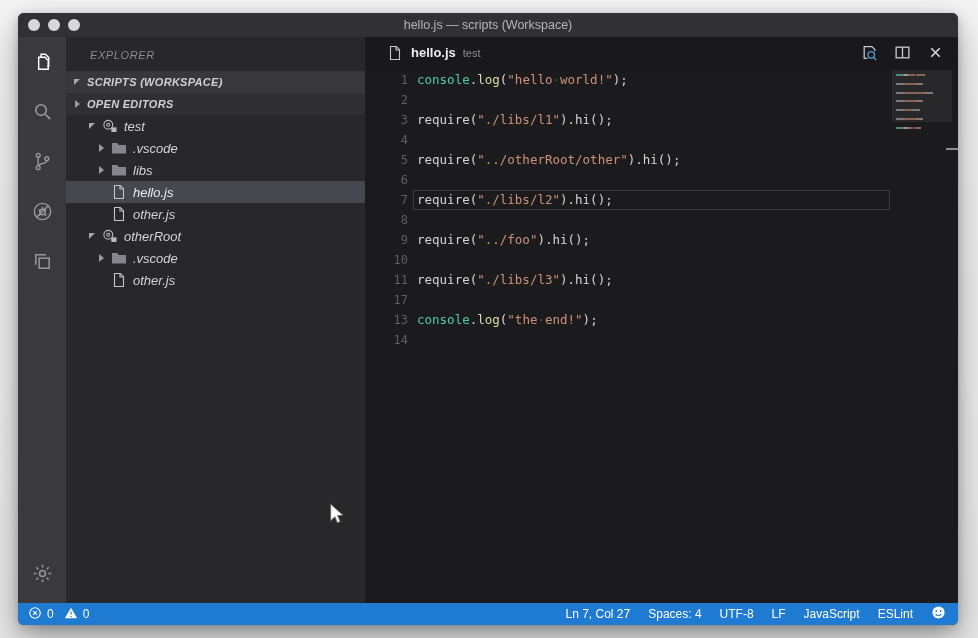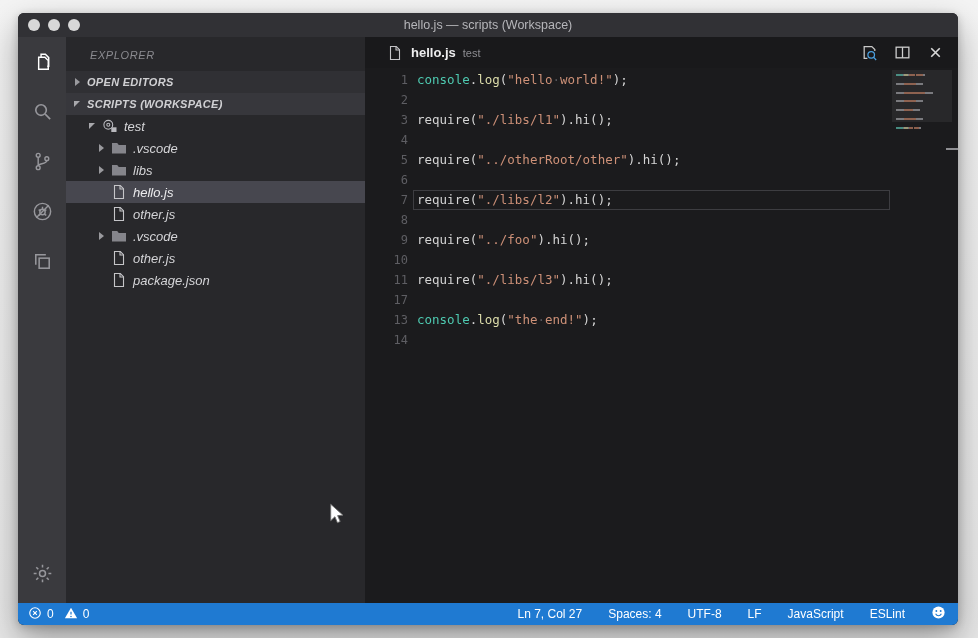--- a/index.html
+++ b/index.html
@@ -69,21 +69,21 @@
 
   .minimap { position:absolute; right:6px; top:2px; width:60px; height:156px; }
   .minimap-slider { position:absolute; left:0; right:0; top:0; height:52px; background:rgba(255,255,255,.06); }
   .mm-line { position:absolute; left:4px; height:2px; display:flex; }
   .mm-seg { height:2px; opacity:.8; }
   .overview-marker { position:absolute; right:0; top:80px; width:12px; height:2px; background:#8e8e92; }
 
   
   .statusbar { height:22px; background:var(--statusbar-bg,#1f7ad2); display:flex; align-items:center; justify-content:space-between; padding:0 12px 0 10px; flex:0 0 auto; }
   .sb-group { display:flex; align-items:center; gap:10px; }
-  .sb-group.right { gap:26px; }
+  .sb-group.right { gap:18px; }
   .sb-item { display:flex; align-items:center; gap:5px; font-size:12px; color:#ffffff; cursor:pointer; }
   .sb-item svg { width:14px; height:14px; }
   .sb-item.smile svg { width:15px; height:15px; }
 
   .mouse-cursor { position:absolute; left:329px; top:503px; z-index:50; pointer-events:none; }
 </style>
 </head>
 <body>
 
 <div class="desktop">
@@ -142,27 +142,27 @@
                   <circle cx="12" cy="12" r="3.1"></circle>
                   <path d="M12 2.8v3M12 18.2v3M2.8 12h3M18.2 12h3M5.5 5.5l2.1 2.1M16.4 16.4l2.1 2.1M18.5 5.5l-2.1 2.1M7.6 16.4l-2.1 2.1"></path>
                 </svg></span>
             </div>
           </div>
       </div>
 
       <div class="sidebar">
         <div class="sidebar-title">EXPLORER</div>
         <div id="tree">
+            <div class="row section active">
+              <span class="tw expanded"></span>
+              <span>SCRIPTS (WORKSPACE)</span>
+            </div>
             <div class="row section">
               <span class="tw closed"></span>
               <span>OPEN EDITORS</span>
-            </div>
-            <div class="row section active">
-              <span class="tw expanded"></span>
-              <span>SCRIPTS (WORKSPACE)</span>
             </div>
             <div class="row item lv1">
               <span class="tw expanded"></span>
               <span class="t-icon">
                 <svg viewBox="0 0 16 16" fill="none" stroke="#b9b9be" stroke-width="1.1">
                   <circle cx="6.3" cy="6.8" r="4.4"></circle>
                   <circle cx="6.3" cy="6.8" r="1.5"></circle>
                   <rect x="9.3" y="9.3" width="5.2" height="4.7" fill="#b9b9be" stroke="none"></rect>
                 </svg>
               </span>
@@ -199,48 +199,49 @@
             <div class="row item lv2">
               <span class="tw"></span>
               <span class="t-icon">
                 <svg viewBox="0 0 16 16" fill="none" stroke="#c5c5c8" stroke-width="1.1">
                   <path d="M3.5 1.5h5.8l3.2 3.2v9.8h-9z"></path>
                   <path d="M9 1.5V5h3.5"></path>
                 </svg>
               </span>
               <span>other.js</span>
             </div>
+            <div class="row item lv1">
+              <span class="tw expanded"></span>
+              <span class="t-icon">
+                <svg viewBox="0 0 16 16" fill="none" stroke="#b9b9be" stroke-width="1.1">
+                  <circle cx="6.3" cy="6.8" r="4.4"></circle>
+                  <circle cx="6.3" cy="6.8" r="1.5"></circle>
+                  <rect x="9.3" y="9.3" width="5.2" height="4.7" fill="#b9b9be" stroke="none"></rect>
+                </svg>
+              </span>
+              <span>otherRoot</span>
+            </div>
             <div class="row item lv2">
               <span class="tw closed"></span>
               <span class="t-icon">
                 <svg viewBox="0 0 16 16">
                   <path d="M1 3h5.2l1.6 2H15v8.5H1z" fill="#85858b"></path>
                 </svg>
               </span>
               <span>.vscode</span>
             </div>
             <div class="row item lv2">
               <span class="tw"></span>
               <span class="t-icon">
                 <svg viewBox="0 0 16 16" fill="none" stroke="#c5c5c8" stroke-width="1.1">
                   <path d="M3.5 1.5h5.8l3.2 3.2v9.8h-9z"></path>
                   <path d="M9 1.5V5h3.5"></path>
                 </svg>
               </span>
               <span>other.js</span>
-            </div>
-            <div class="row item lv2">
-              <span class="tw"></span>
-              <span class="t-icon">
-                <svg viewBox="0 0 16 16" fill="none" stroke="#c5c5c8" stroke-width="1.1">
-                  <path d="M3.5 1.5h5.8l3.2 3.2v9.8h-9z"></path>
-                  <path d="M9 1.5V5h3.5"></path>
-                </svg>
-              </span>
-              <span>package.json</span>
             </div>
           </div>
       </div>
 
       <div class="editor">
         <div class="tabbar">
           <div class="tab">
             <span class="t-icon" id="tab-file-icon">
                 <svg viewBox="0 0 16 16" fill="none" stroke="#c5c5c8" stroke-width="1.1">
                   <path d="M3.5 1.5h5.8l3.2 3.2v9.8h-9z"></path>

